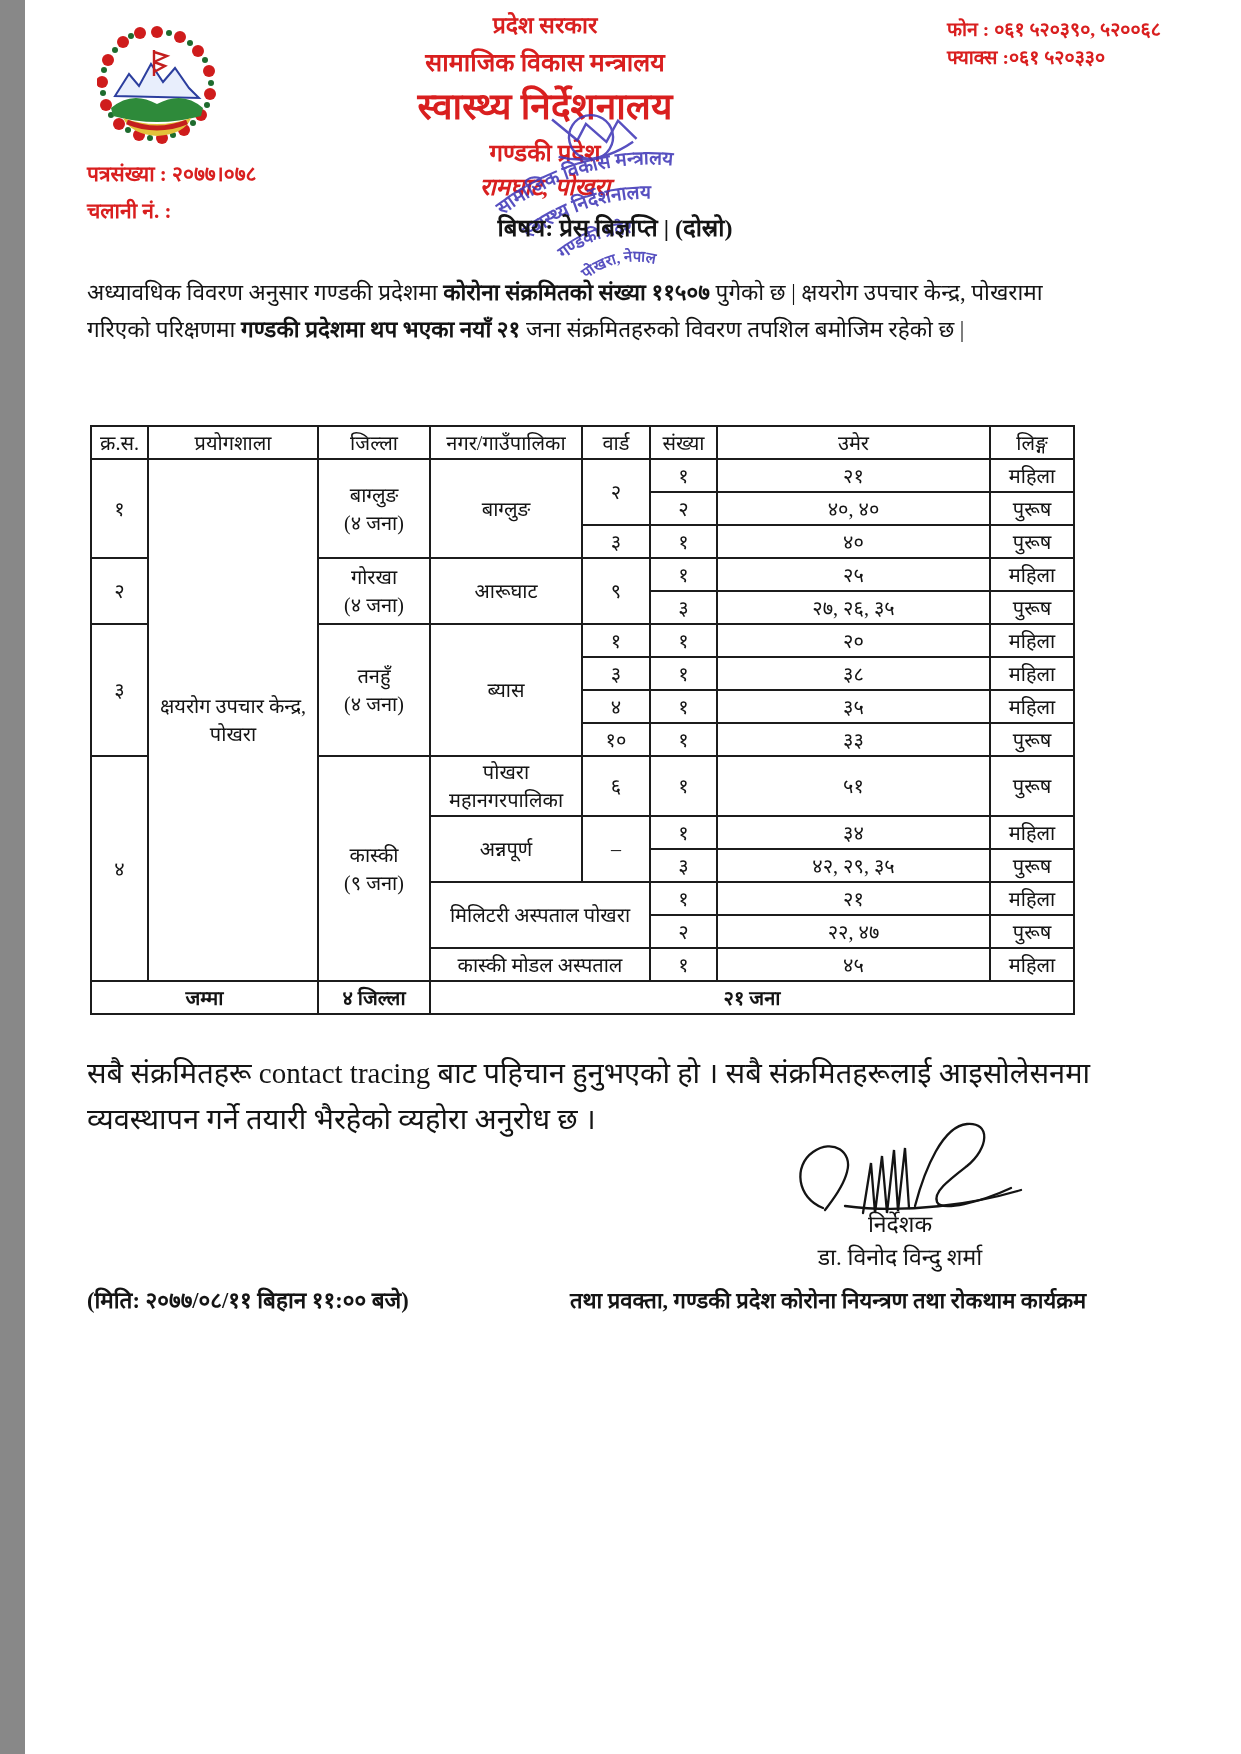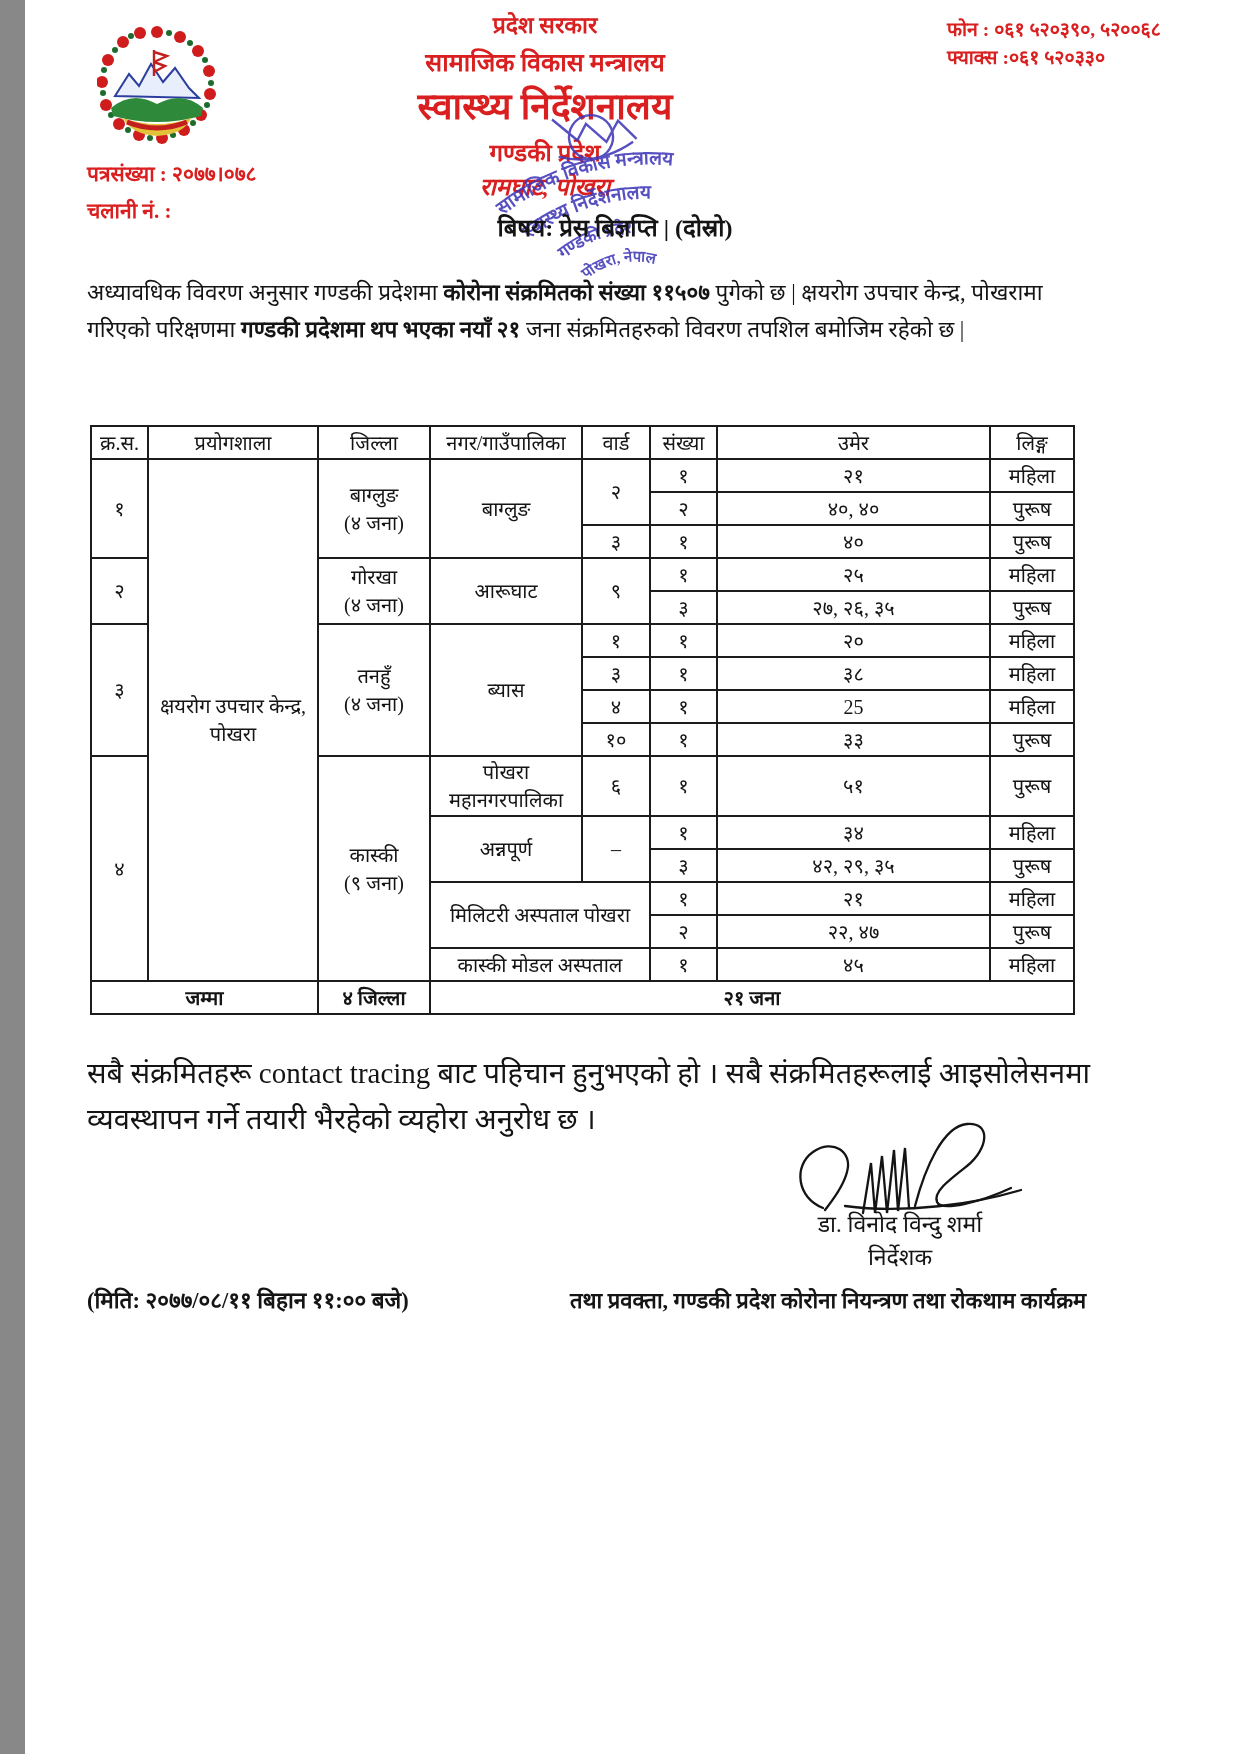--- a/index.html
+++ b/index.html
@@ -213,21 +213,21 @@
     </tr>
     <tr>
       <td>३</td>
       <td>१</td>
       <td>३८</td>
       <td>महिला</td>
     </tr>
     <tr>
       <td>४</td>
       <td>१</td>
-      <td>25</td>
+      <td>३५</td>
       <td>महिला</td>
     </tr>
     <tr>
       <td>१०</td>
       <td>१</td>
       <td>३३</td>
       <td>पुरूष</td>
     </tr>
     <tr class="tall">
       <td rowspan="6">४</td>
@@ -285,20 +285,20 @@
       <g stroke="#141414" stroke-width="2.3" fill="none" stroke-linecap="round">
         <path d="M 38,90 C 12,80 8,48 28,34 C 48,20 68,34 62,54 C 58,70 46,84 40,92"></path>
         <path d="M 78,95 L 86,45 L 90,95 L 97,38 L 102,95 L 109,32 L 113,93 L 120,30 L 124,90"></path>
         <path d="M 130,88 C 140,50 158,8 182,6 C 206,4 204,30 182,48 C 164,62 148,74 152,84 C 156,94 196,84 226,70"></path>
         <path d="M 60,88 C 120,96 190,86 236,72"></path>
       </g>
     </svg>
   </div>
 
   <div class="abs signblock">
+    <div>निर्देशक</div>
     <div>डा. विनोद विन्दु शर्मा</div>
-    <div>निर्देशक</div>
   </div>
 
   <div class="abs dateline">(मिति: २०७७/०८/११ बिहान ११:०० बजे)</div>
   <div class="abs spokesline">तथा प्रवक्ता, गण्डकी प्रदेश कोरोना नियन्त्रण तथा रोकथाम कार्यक्रम</div>
 
 </div>
 
 </body></html>

